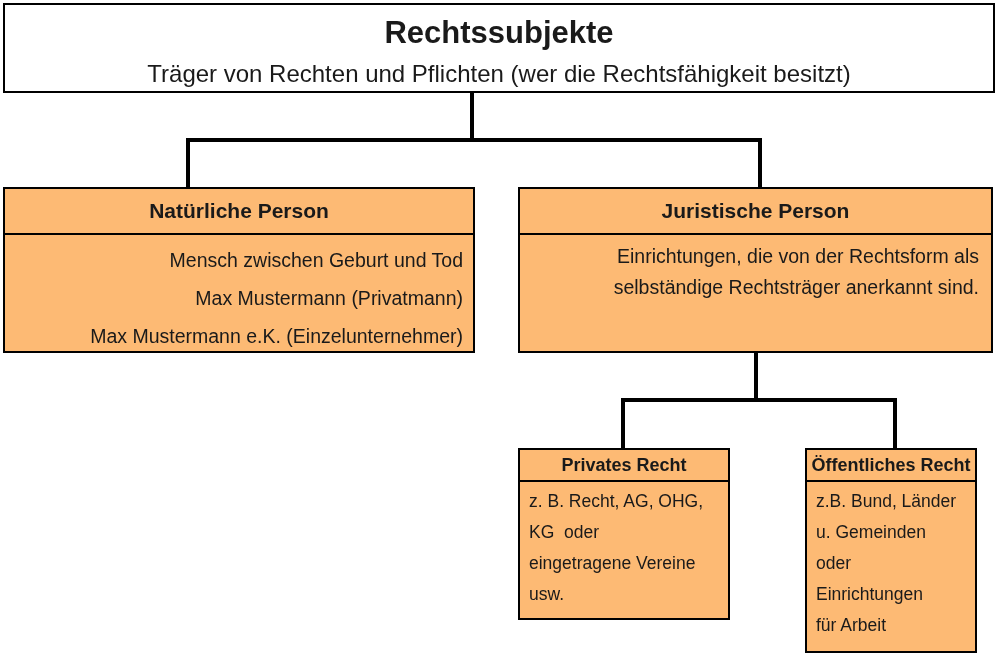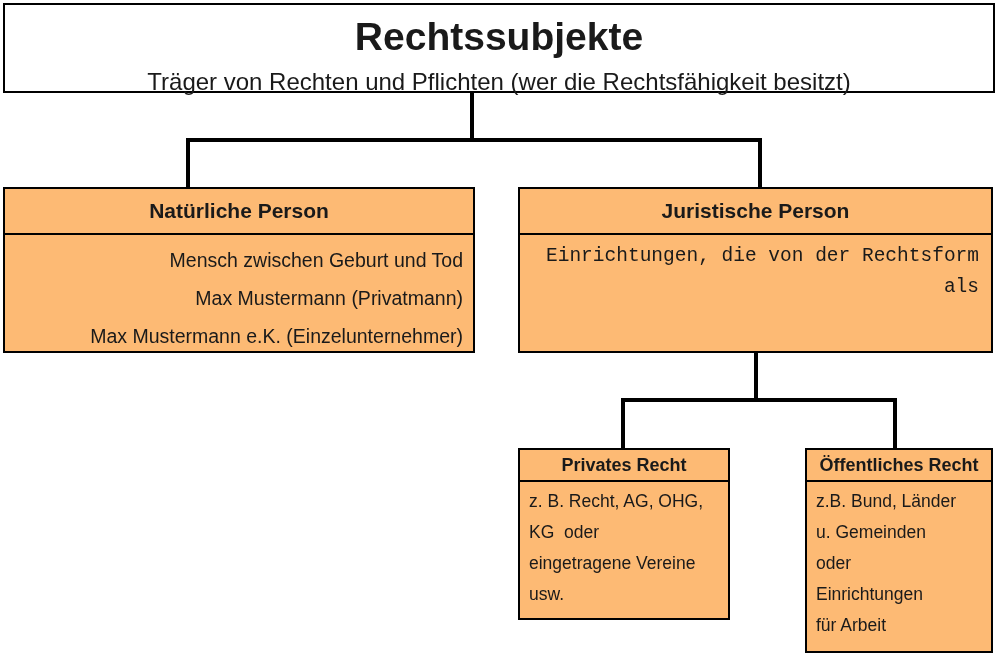--- a/index.html
+++ b/index.html
@@ -18,21 +18,21 @@
     border: 2px solid #000;
     background: #fdba74;
   }
   .root-box {
     left: 3px; top: 3px; width: 992px; height: 90px;
     background: #ffffff;
   }
   .root-title {
     margin-top: 10px;
     text-align: center;
-    font-size: 39px;
+    font-size: 31px;
     font-weight: bold;
     letter-spacing: 0px;
   }
   .root-subtitle {
     margin-top: 9px;
     text-align: center;
     font-size: 24px;
   }
   .mid-box-left  { left: 3px;   top: 187px; width: 472px; height: 166px; }
   .mid-box-right { left: 518px; top: 187px; width: 475px; height: 166px; }
@@ -44,24 +44,24 @@
     font-size: 21px;
     border-bottom: 2px solid #000;
   }
   .mid-body { padding: 6px 10px 0 12px; text-align: right; }
   .mid-body .line {
     font-size: 19.5px;
     line-height: 38px;
     white-space: pre-wrap;
   }
   .mid-box-right .mid-body { padding: 6px 12px 0 16px; }
-  .mid-box-right .mid-body .line { line-height: 31px; font-family: Liberation Mono, monospace; }
+  .mid-box-right .mid-body .line { line-height: 31px; }
 
   .sub-box-left  { left: 518px; top: 448px; width: 212px; height: 172px; }
-  .sub-box-right { left: 805px; top: 448px; width: 188px; height: 205px; }
+  .sub-box-right { left: 805px; top: 448px; width: 172px; height: 205px; }
   .sub-header {
     height: 30px;
     line-height: 30px;
     text-align: center;
     font-weight: bold;
     font-size: 18px;
     border-bottom: 2px solid #000;
   }
   .sub-body { padding: 4px 4px 0 9px; }
   .sub-body .line {
@@ -101,20 +101,21 @@
       <div class="line">Mensch zwischen Geburt und Tod</div>
       <div class="line">Max Mustermann (Privatmann)</div>
       <div class="line">Max Mustermann e.K. (Einzelunternehmer)</div>
     </div>
   </div>
 
   <div class="box mid-box-right">
     <div class="mid-header">Juristische Person</div>
     <div class="mid-body">
       <div class="line">Einrichtungen, die von der Rechtsform als</div>
+      <div class="line">selbständige Rechtsträger anerkannt sind.</div>
     </div>
   </div>
 
   <div class="conn c-legal-stub"></div>
   <div class="conn c-h2"></div>
   <div class="conn c-v-private"></div>
   <div class="conn c-v-public"></div>
 
   <div class="box sub-box-left">
     <div class="sub-header">Privates Recht</div>

